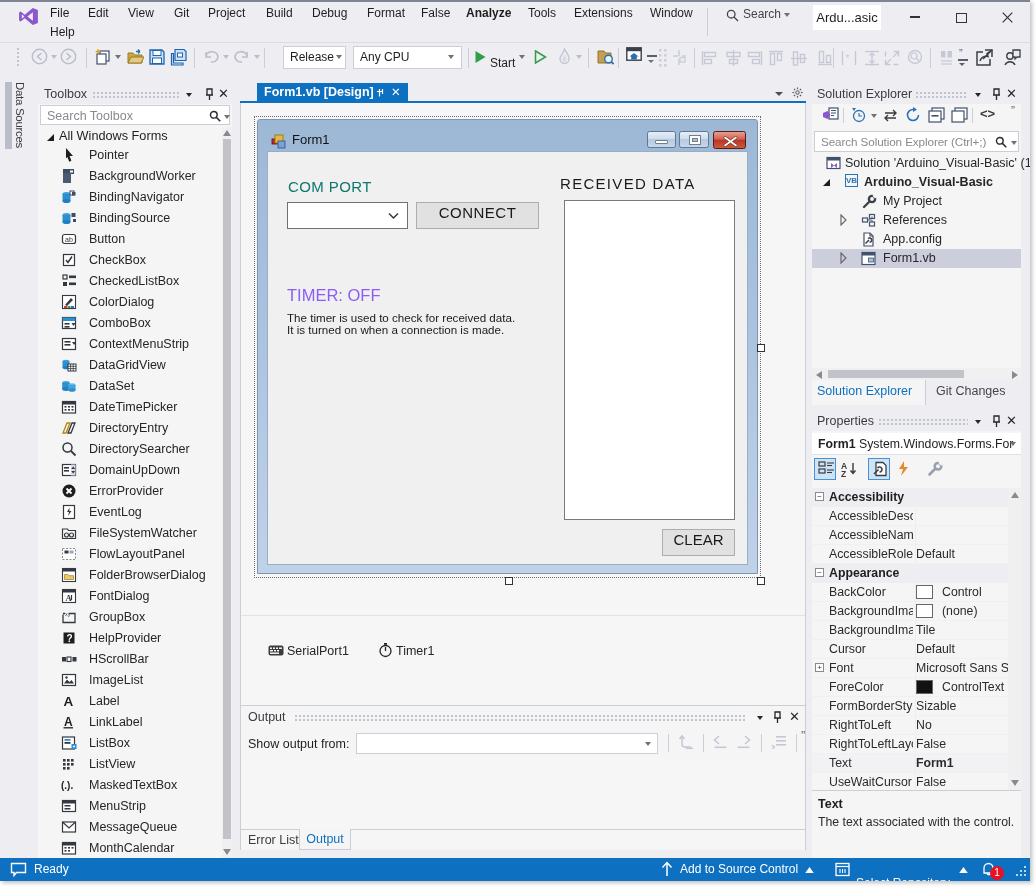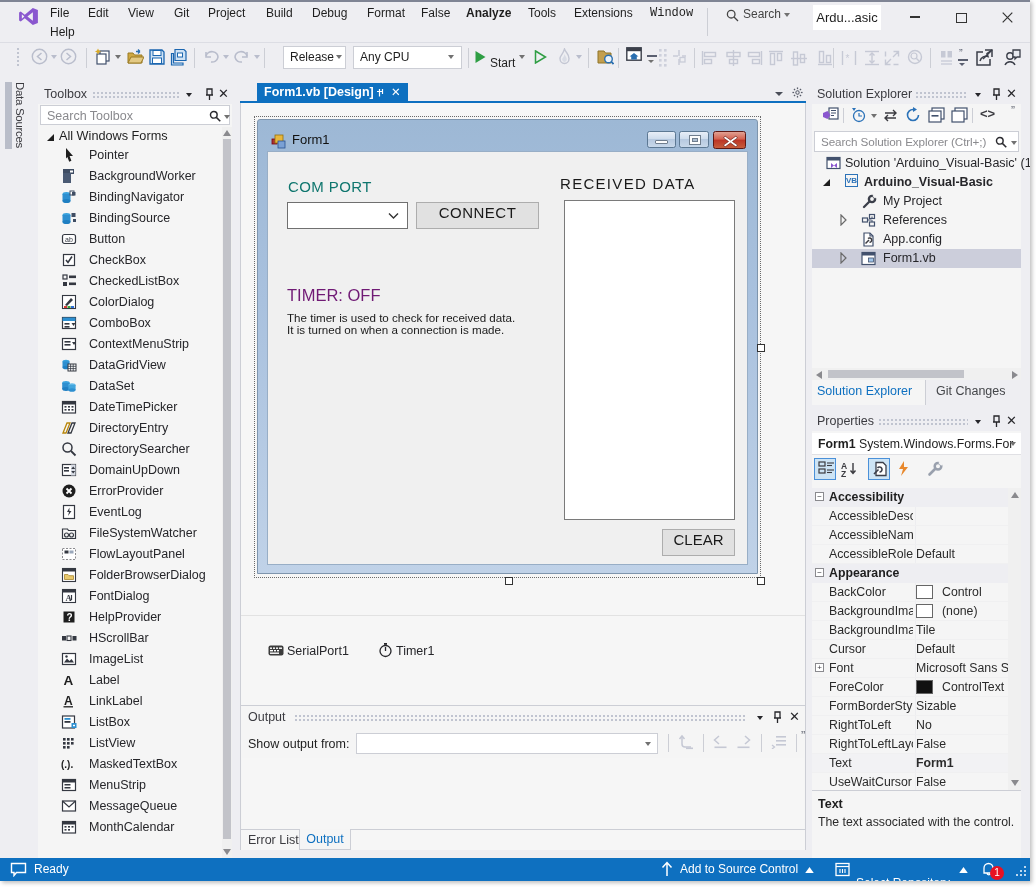--- a/index.html
+++ b/index.html
@@ -29,21 +29,21 @@
       <div class="mi" style="left:128px;top:6px;">View</div>
       <div class="mi" style="left:174px;top:6px;">Git</div>
       <div class="mi" style="left:208px;top:6px;">Project</div>
       <div class="mi" style="left:266px;top:6px;">Build</div>
       <div class="mi" style="left:312px;top:6px;">Debug</div>
       <div class="mi" style="left:367px;top:6px;">Format</div>
       <div class="mi" style="left:421px;top:6px;">False</div>
       <div class="mi" style="left:466px;top:6px;font-weight:bold;">Analyze</div>
       <div class="mi" style="left:528px;top:6px;">Tools</div>
       <div class="mi" style="left:574px;top:6px;">Extensions</div>
-      <div class="mi" style="left:650px;top:6px;font-family:Liberation Mono, monospace;">Window</div>
+      <div class="mi" style="left:650px;top:6px;">Window</div>
       <div class="mi" style="left:50px;top:25px;">Help</div>
       <div class="sep" style="left:707px;top:8px;height:28px;"></div>
       <svg class="abs" style="left:726px;top:9px;" width="13" height="13" viewBox="0 0 13 13">
         <circle cx="5.2" cy="5.2" r="3.8" fill="none" stroke="#444" stroke-width="1.3"></circle>
         <line x1="8" y1="8" x2="12" y2="12" stroke="#444" stroke-width="1.3"></line>
       </svg>
       <div class="mi" style="left:743px;top:7px;color:#444;">Search</div>
       <div class="caret" style="left:784px;top:13px;"></div>
       <div class="abs" style="left:813px;top:5px;width:68px;height:25px;background:#fff;font-size:13px;color:#1e1e1e;text-align:center;line-height:25px;">Ardu...asic</div>
       <div class="abs" style="left:910px;top:16px;width:10px;height:1.6px;background:#333;"></div>
@@ -398,20 +398,24 @@
             <rect x="1.5" y="1.5" width="13" height="13" fill="#fff" stroke="#343841" stroke-width="1.1"></rect>
             <rect x="1.5" y="1.5" width="13" height="3" fill="#343841"></rect>
             <path d="M3.5 12.5 v-5 h3.5 l1 1.2 h4.5 v3.8 Z" fill="#e8c96d" stroke="#a8862e" stroke-width="0.8"></path>
           </svg>FolderBrowserDialog</div>
         <div class="tbitem"><svg width="16" height="16" viewBox="0 0 16 16">
             <rect x="1.5" y="1.5" width="13" height="13" fill="#fff" stroke="#343841" stroke-width="1.1"></rect>
             <rect x="1.5" y="1.5" width="13" height="3" fill="#343841"></rect>
             <text x="4.5" y="12.5" font-size="8.5" fill="#343841" font-family="Liberation Serif" font-weight="bold">A</text>
             <line x1="10.5" y1="7" x2="10.5" y2="12" stroke="#343841" stroke-width="1.2"></line>
           </svg>FontDialog</div>
+        <div class="tbitem"><svg width="16" height="16" viewBox="0 0 16 16">
+            <path d="M2 4.5 h2 M8 4.5 h6 v9 h-12 v-8" fill="none" stroke="#343841" stroke-width="1.3"></path>
+            <text x="4" y="7" font-size="5.5" fill="#343841" font-family="Liberation Sans">xy</text>
+          </svg>GroupBox</div>
         <div class="tbitem"><svg width="16" height="16" viewBox="0 0 16 16">
             <rect x="2.5" y="2.5" width="11" height="11" fill="#1e1e1e"></rect>
             <text x="5.5" y="12" font-size="10" fill="#fff" font-family="Liberation Sans" font-weight="bold">?</text>
           </svg>HelpProvider</div>
         <div class="tbitem"><svg width="16" height="16" viewBox="0 0 16 16">
             <rect x="1" y="6" width="4" height="4.5" fill="#343841"></rect>
             <rect x="6" y="6" width="4" height="4.5" fill="none" stroke="#343841" stroke-width="1.1"></rect>
             <rect x="11.5" y="6" width="4" height="4.5" fill="#343841"></rect>
           </svg>HScrollBar</div>
         <div class="tbitem"><svg width="16" height="16" viewBox="0 0 16 16">
@@ -513,21 +517,21 @@
         </svg>
       </div>
       <div class="abs" style="left:9px;top:31px;width:481px;height:414px;background:#f0f0f0;border:1px solid #98aec6;">
         <div class="abs" style="left:20px;top:26px;font-size:15px;letter-spacing:0.4px;color:#0f766e;">COM PORT</div>
         <div class="abs" style="left:19px;top:50px;width:121px;height:27px;background:#fff;border:1px solid #707070;">
           <svg class="abs" style="left:100px;top:9px;" width="11" height="8" viewBox="0 0 11 8">
             <path d="M1 1.5 L5.5 6 L10 1.5" fill="none" stroke="#333" stroke-width="1.4"></path>
           </svg>
         </div>
         <div class="abs" style="left:148px;top:50px;width:123px;height:27px;background:#e1e1e1;border:1px solid #adadad;font-size:15px;color:#1a1a1a;text-align:center;line-height:19px;letter-spacing:0.5px;">CONNECT</div>
-        <div class="abs" style="left:19px;top:134px;font-size:16.5px;color:#701a75;">TIMER: OFF</div>
+        <div class="abs" style="left:19px;top:134px;font-size:16.5px;color:#8b5cf6;">TIMER: OFF</div>
         <div class="abs" style="left:19px;top:160px;font-size:11.6px;line-height:12.2px;color:#1a1a1a;">The timer is used to check for received data.<br>It is turned on when a connection is made.</div>
         <div class="abs" style="left:292px;top:23px;font-size:15px;letter-spacing:1.3px;color:#1a1a1a;">RECEIVED DATA</div>
         <div class="abs" style="left:296px;top:48px;width:171px;height:320px;background:#fff;border:1px solid #7a7a7a;"></div>
         <div class="abs" style="left:394px;top:377px;width:73px;height:27px;background:#e1e1e1;border:1px solid #adadad;font-size:15px;color:#1a1a1a;text-align:center;line-height:19px;">CLEAR</div>
       </div>
     </div>
     <div class="abs" style="left:505px;top:577px;width:8px;height:8px;background:#fff;border:1px solid #333;"></div>
     <div class="abs" style="left:757px;top:577px;width:8px;height:8px;background:#fff;border:1px solid #333;"></div>
     <div class="abs" style="left:757px;top:344px;width:8px;height:8px;background:#fff;border:1px solid #333;"></div>
     <div class="abs" style="left:241px;top:615px;width:564px;height:1px;background:#e2e2e2;"></div>

